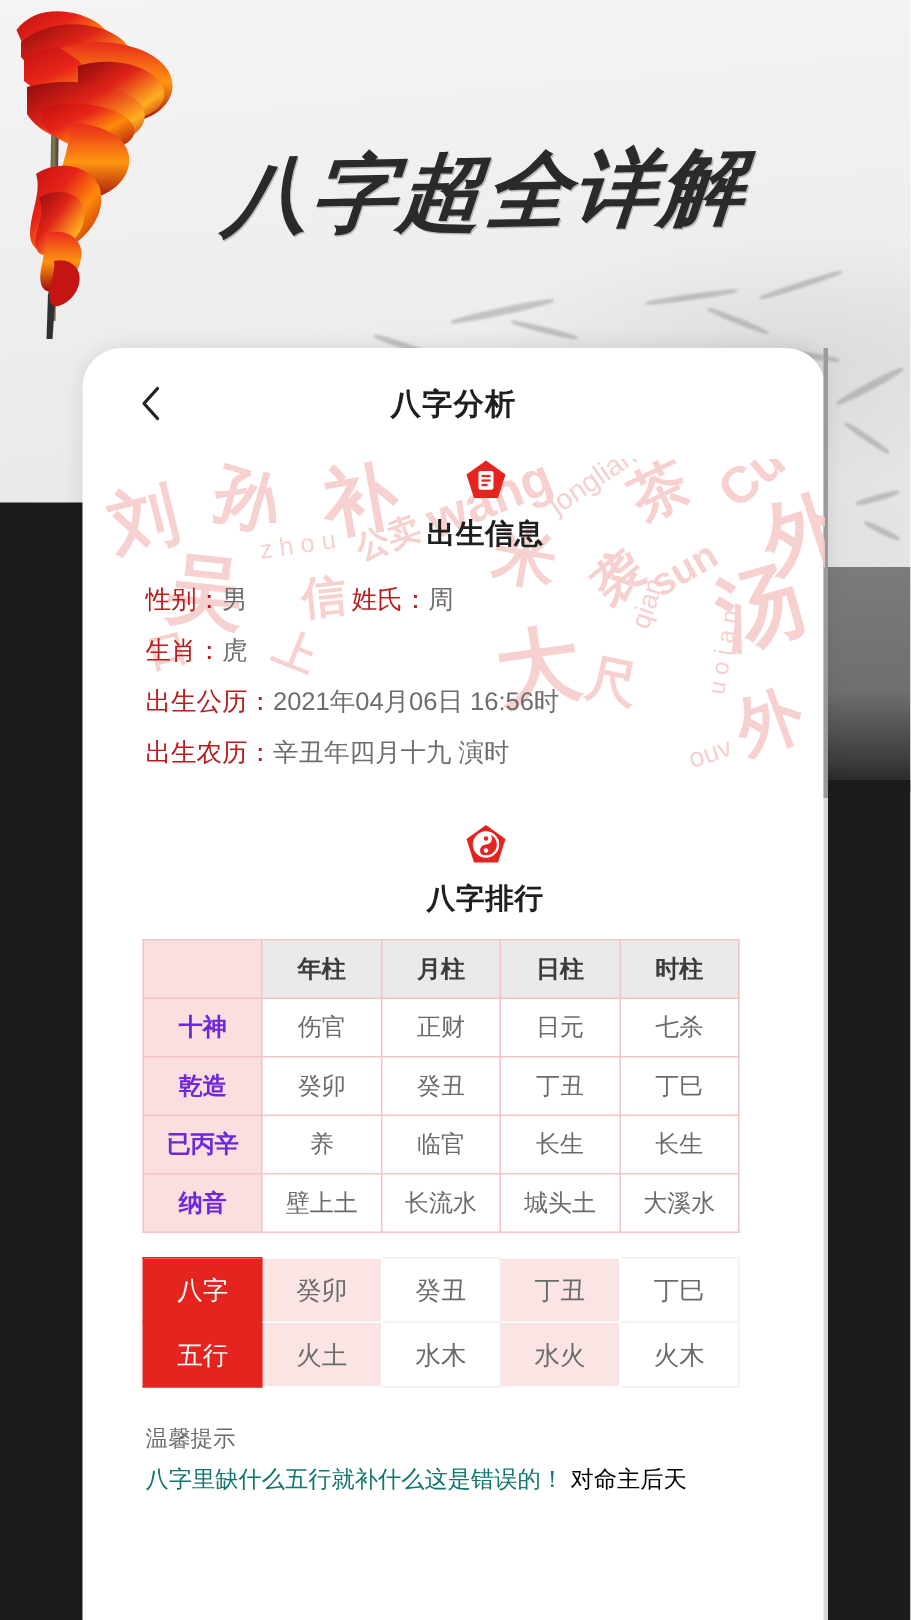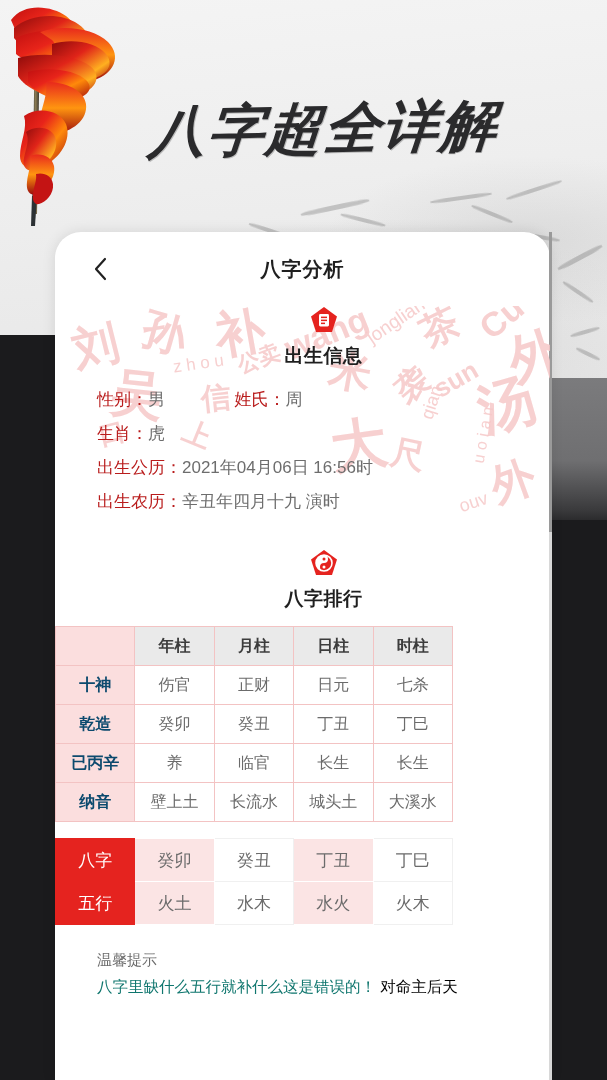--- a/index.html
+++ b/index.html
@@ -186,38 +186,38 @@
     line-height: 34px;
     color: #5d5d5d;
     white-space: nowrap;
   }
   .info-label { color: #b91c1c; font-weight: normal; }
   .info-value { color: #6d6d6d; }
   .info-pair { display: inline-block; }
   .gap-col { display: inline-block; width: 60px; }
 
   
-  .tbl-wrap { margin-top: 14px; }
+  .tbl-wrap { margin-left: 40px; margin-top: 14px; }
   table.grid {
     border-collapse: collapse;
     table-layout: fixed;
     width: 398px;
   }
   table.grid td, table.grid th {
     border: 1px solid #f3c3c3;
     height: 38px;
     text-align: center;
     font-size: 16px;
     color: #6b6b6b;
     font-weight: normal;
     padding: 0;
   }
   table.grid thead th { background: #eaeaea; color: #3c3c3c; font-weight: bold; }
   table.grid thead th.corner { background: #fbdede; border-color: #f3c3c3; }
-  table.grid tbody td.rowhead { background: #fbdede; color: #0c4a6e; font-weight: bold; }
+  table.grid tbody td.rowhead { background: #fbdede; color: #6d28d9; font-weight: bold; }
 
   
   table.wuxing {
     border-collapse: collapse;
     table-layout: fixed;
     width: 398px;
   }
   table.wuxing td {
     border: 1px solid #ffffff;
     height: 42px;

